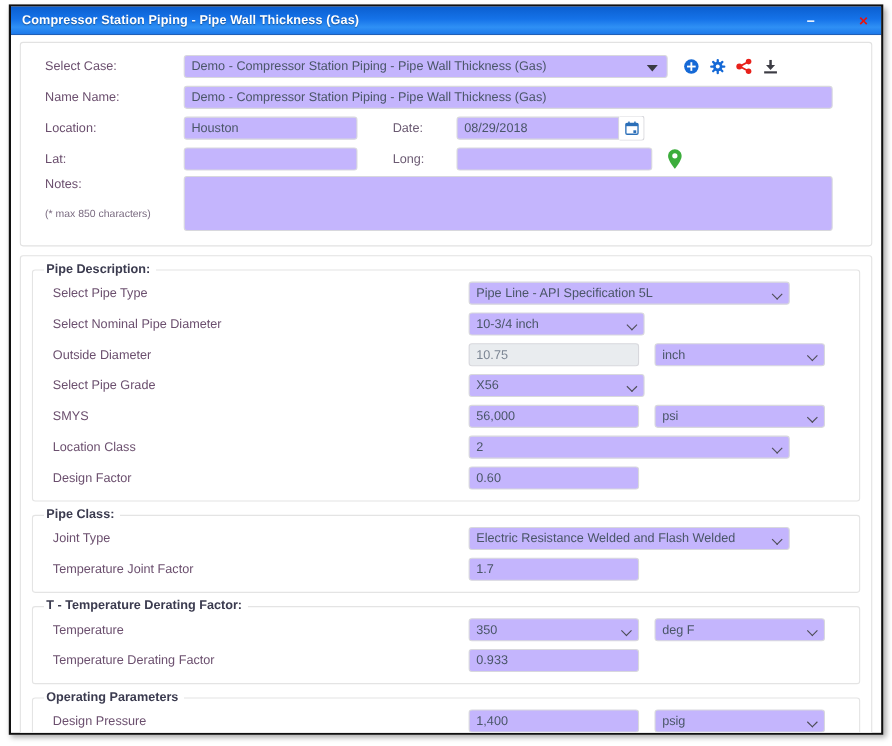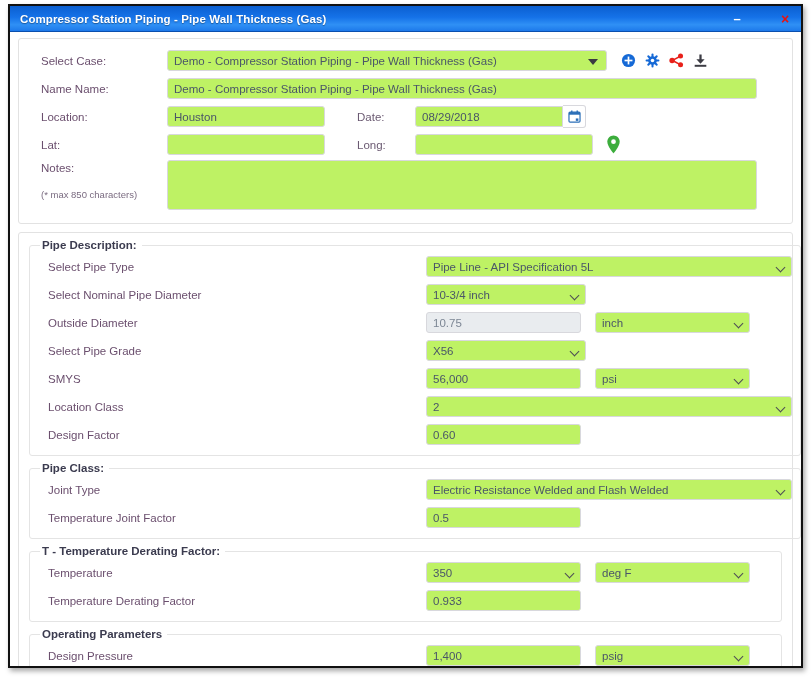--- a/index.html
+++ b/index.html
@@ -115,21 +115,21 @@
     color: #7a6b80;
     display: block;
     margin-top: 15px;
   }
 
   
   .ctl {
     height: 21px;
     border: 1px solid #d8d8dd;
     border-radius: 3px;
-    background: #bef264;
+    background: #c4b5fd;
     font-size: 11.5px;
     color: #4a5668;
     font-family: "Liberation Sans", sans-serif;
     padding: 0 6px;
     box-sizing: border-box;
     display: flex;
     align-items: center;
     white-space: nowrap;
     overflow: hidden;
   }
@@ -164,21 +164,21 @@
     top: 8px;
     right: 8px;
   }
 
   .w-case     { width: 440px; }
   .w-name     { width: 590px; }
   .w-small    { width: 158px; }
   .w-date     { width: 148px; }
   .w-long     { width: 178px; }
   .w-notes    { width: 590px; height: 50px; align-items: flex-start; padding-top: 3px; }
-  .w-full     { width: 366px; }
+  .w-full     { width: 292px; }
   .w-half     { width: 160px; }
   .w-val      { width: 155px; }
   .w-unit     { width: 155px; }
 
   .spacer-14 { width: 14px; }
   .spacer-32 { width: 32px; }
 
   
   .icon-strip {
     display: flex;
@@ -354,21 +354,21 @@
 
         <fieldset class="group">
           <legend>Pipe Class:</legend>
           <div>
               <div class="row">
                 <div class="lbl lbl-field">Joint Type</div>
                 <div class="ctl w-full sel">Electric Resistance Welded and Flash Welded</div>
               </div>
               <div class="row">
                 <div class="lbl lbl-field">Temperature Joint Factor</div>
-                <div class="ctl w-val">0.5</div>
+                <div class="ctl w-val">1.7</div>
               </div>
             </div>
         </fieldset>
 
         <fieldset class="group">
           <legend>T - Temperature Derating Factor:</legend>
           <div>
               <div class="row">
                 <div class="lbl lbl-field">Temperature</div>
                 <div class="ctl w-val sel">350</div>

